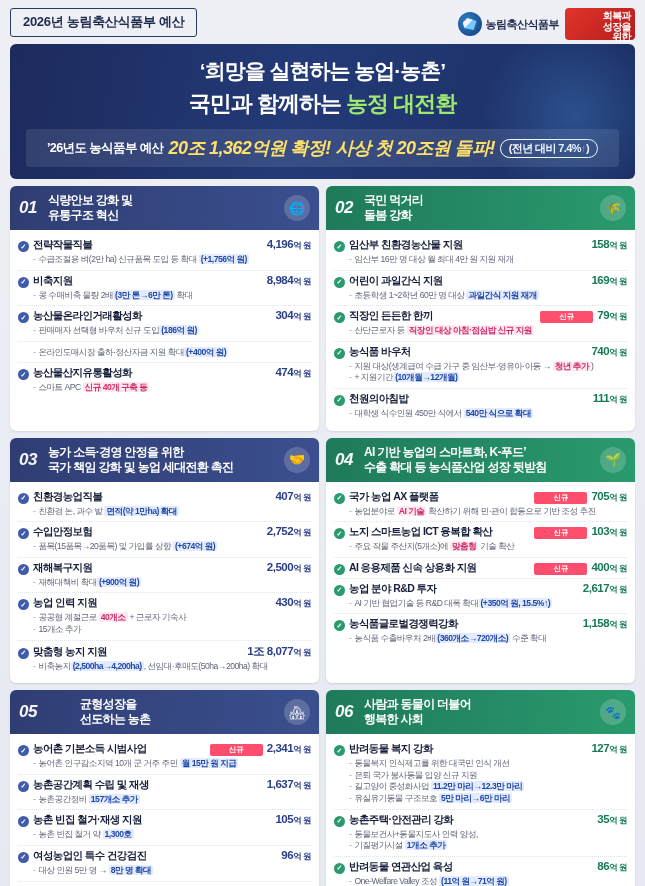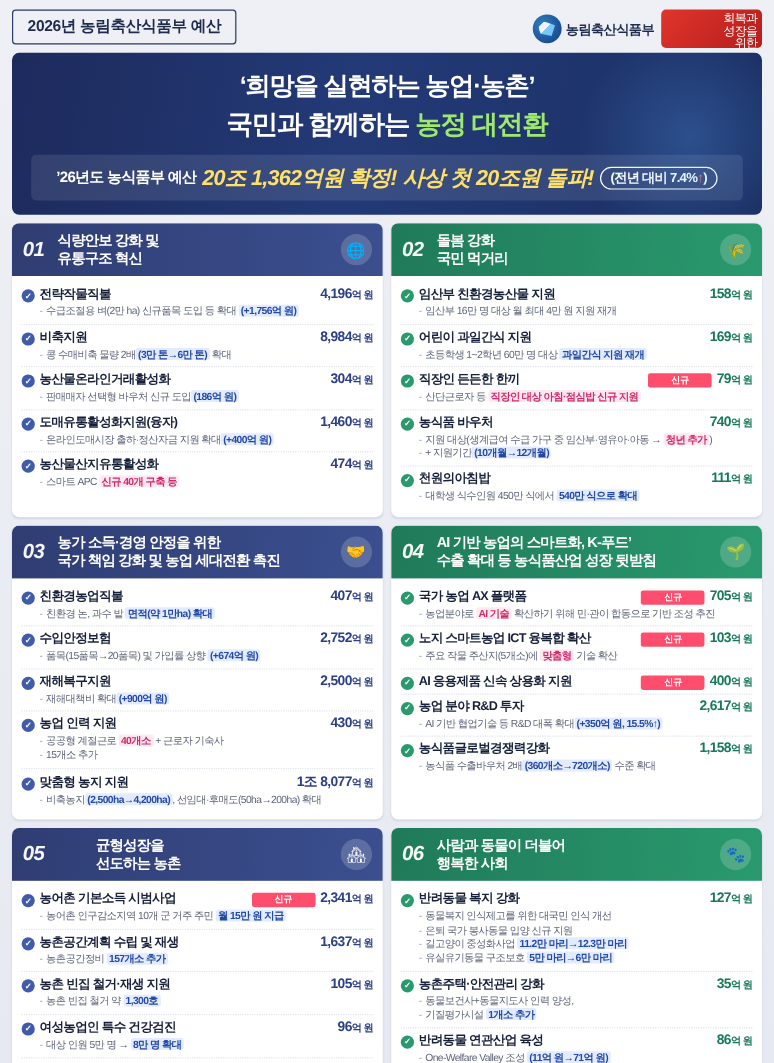--- a/index.html
+++ b/index.html
@@ -38,23 +38,23 @@
     position: relative;
   }
   .mafra-mark::after{
     content:""; position:absolute; left:5px; top:6px; width:14px; height:12px;
     background: linear-gradient(135deg,#ffffff 0 45%, #7fd0ff 45% 100%);
     clip-path: polygon(0 40%, 35% 0, 100% 25%, 80% 100%, 15% 85%);
     opacity:.92;
   }
   .ministry-name { font-size:11px; font-weight:bold; color:#1f2b4d; letter-spacing:-0.5px;}
   .budget-badge {
-    width: 84px; height: 32px; border-radius: 4px;
+    width: 70px; height: 32px; border-radius: 4px;
     background: linear-gradient(135deg,#e0352b,#b51d1c);
-    color:#fff; font-size:10px; font-weight:normal; line-height:1.05;
+    color:#fff; font-size:10px; font-weight:bold; line-height:1.05;
     padding:3px 4px; text-align:right; position:relative; letter-spacing:-0.6px;
   }
   .budget-badge .y {
     display:inline-block; background:#ffd400; color:#8a1010;
     font-size:6.5px; border-radius:2px; padding:0 2px; margin-top:1px;
   }
 
   
   .hero {
     background: linear-gradient(100deg,#1d2a5c 0%, #233a77 45%, #1b2f63 100%);
@@ -237,25 +237,20 @@
               <span class="amt"><span>304</span><span class="unit">억 원</span></span>
             </div>
             <div class="subs">
               <div class="sub">
                 <span class="dash">-</span>
                 <span>판매매자 선택형 바우처 신규 도입<span class="hl-box-b">(186억 원)</span></span>
               </div>
             </div>
           </div>
           <div class="item">
-            <div class="row">
-              <span class="tick">✓</span>
-              <span class="iname">도매유통활성화지원(융자)</span>
-              <span class="amt"><span>1,460</span><span class="unit">억 원</span></span>
-            </div>
             <div class="subs">
               <div class="sub">
                 <span class="dash">-</span>
                 <span>온라인도매시장 출하·정산자금 지원 확대<span class="hl-box-b">(+400억 원)</span></span>
               </div>
             </div>
           </div>
           <div class="item">
             <div class="row">
               <span class="tick">✓</span>
@@ -268,22 +263,22 @@
                 <span>스마트 APC <span class="hl-box">신규 40개 구축 등</span></span>
               </div>
             </div>
           </div>
         </div>
       </div>
       <div class="card c2">
         <div class="card-head">
           <div class="num">02</div>
           <div class="htitle">
+            <div>국민 먹거리</div>
             <div>돌봄 강화</div>
-            <div>국민 먹거리</div>
           </div>
           <div class="head-icon">🌾</div>
         </div>
         <div class="items green">
           <div class="item">
             <div class="row">
               <span class="tick">✓</span>
               <span class="iname">임산부 친환경농산물 지원</span>
               <span class="amt"><span>158</span><span class="unit">억 원</span></span>
             </div>

